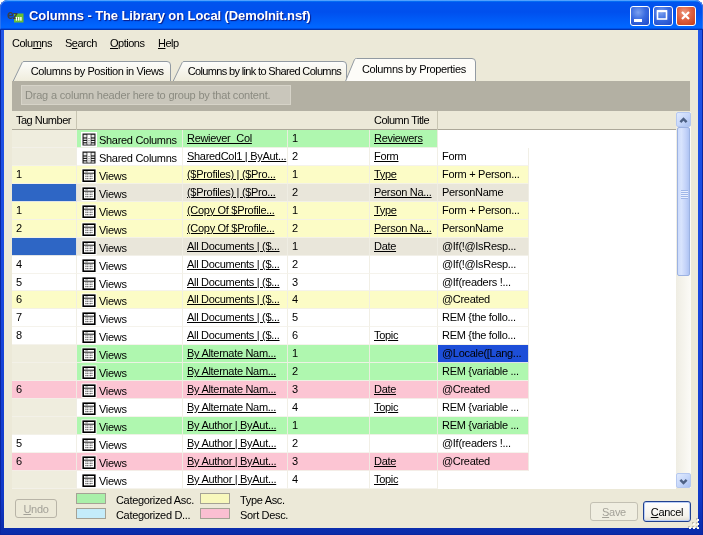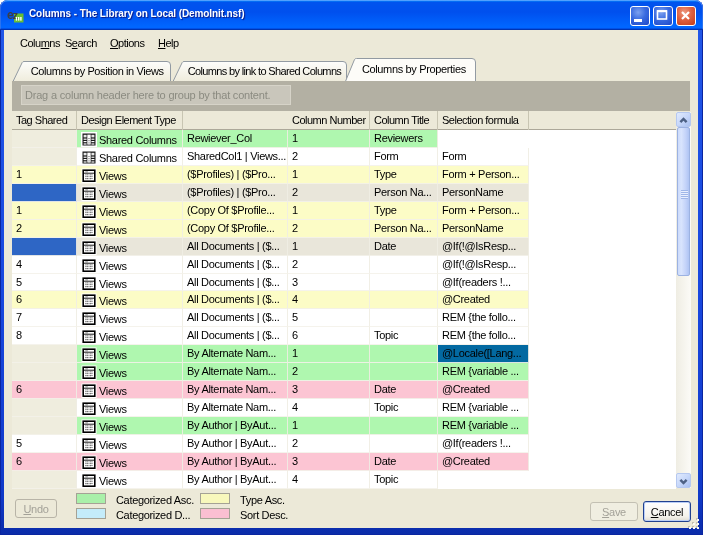--- a/index.html
+++ b/index.html
@@ -4,21 +4,21 @@
 <style>
 html,body{margin:0;padding:0;width:703px;height:535px;overflow:hidden;}
 body{font-family:"Liberation Sans",sans-serif;position:relative;background:#fff;}
 *{box-sizing:border-box;}
 .abs{position:absolute;}
 
 #frame{left:0;top:0;width:703px;height:535px;background:linear-gradient(180deg,#2258E8 0%,#1847DF 55%,#1039C8 93%,#0A2BA8 100%);border-radius:8px 8px 0 0;box-shadow:inset 0 0 0 1px #0A25A0;}
 #titlebar{left:0;top:0;width:703px;height:30px;border-radius:8px 8px 0 0;
  background:linear-gradient(180deg,#0997ff 0%,#0053ee 8%,#0050ee 40%,#0066ff 88%,#0066ff 93%,#0055ee 95%,#0044dd 96%,#0044dd 100%);
  box-shadow:inset 0 -1px 1px #0033ad, inset 0 1px 0 rgba(140,180,255,.55), inset 1px 0 0 rgba(120,160,240,.4), inset -1px 0 0 rgba(120,160,240,.4);}
-#title{left:29px;top:8px;color:#fff;font-size:10px;font-weight:bold;letter-spacing:-0.1px;text-shadow:1px 1px 1px #0a1883;}
+#title{left:29px;top:8px;color:#fff;font-size:13px;font-weight:bold;letter-spacing:-0.1px;text-shadow:1px 1px 1px #0a1883;}
 #client{left:4px;top:30px;width:694px;height:498px;background:#ECE9D8;}
 
 .tbtn{top:6px;width:20px;height:20px;border-radius:3px;border:1px solid #fff;}
 .tbtn.min,.tbtn.max{background:radial-gradient(circle at 40% 30%,#7DA1EF 0%,#3A6BE0 45%,#1E47C8 100%);}
 .tbtn.close{background:radial-gradient(circle at 40% 30%,#ED9980 0%,#DE6141 45%,#C43C16 100%);}
 .tbtn svg{position:absolute;left:0;top:0;}
 
 .menu{top:37px;font-size:11px;letter-spacing:-0.5px;color:#000;}
 .menu u{text-decoration:underline;}
 
@@ -26,23 +26,23 @@
 #dragbox{left:21px;top:85px;width:270px;height:20px;background:#C9C6BB;border:1px solid #D6D3C8;}
 #dragbox span{position:absolute;left:3px;top:3px;font-size:11px;letter-spacing:-0.2px;color:#8B8B81;white-space:nowrap;}
 
 #gridheader{left:12px;top:111px;width:664px;height:19px;background:#ECE9D8;border-bottom:1px solid #ACA899;}
 .hcell{position:absolute;top:0;height:19px;font-size:11px;letter-spacing:-0.5px;color:#000;padding:3px 0 0 4px;border-right:1px solid #C8C5B2;white-space:nowrap;overflow:hidden;}
 #rows{left:12px;top:130px;width:664px;height:359px;background:#fff;overflow:hidden;box-shadow:inset 1px 0 0 #FAF8F0;}
 .row{position:relative;width:664px;height:17.95px;}
 .cell{position:absolute;top:0;height:100%;font-size:11px;letter-spacing:-0.3px;padding:2px 0 0 4px;white-space:nowrap;overflow:hidden;border-right:1px solid rgba(240,238,228,.9);border-bottom:1px solid rgba(244,242,234,.9);}
 .c0{left:0;width:65px;}
 .c1{left:65px;width:106px;}
-.c2{left:171px;width:105px;}
+.c2{left:171px;width:105px;text-decoration:underline;}
 .c3{left:276px;width:82px;}
-.c4{left:358px;width:68px;}
+.c4{left:358px;width:68px;text-decoration:underline;}
 .c5{left:426px;width:91px;}
 .c6{left:517px;width:147px;border-right:none;border-bottom:none !important;}
 .icon{display:inline-block;width:16px;height:16px;vertical-align:-4px;margin-right:2px;}
 
 #sbar{left:676px;top:112px;width:15px;height:376px;background:linear-gradient(90deg,#EFEDE3,#FCFBF7);}
 .sbtn{left:0;width:15px;height:15px;border-radius:2px;border:1px solid #B5C8F0;
  background:linear-gradient(135deg,#E0EAFD 0%,#C8D8FA 50%,#A8C0F0 100%);}
 #sthumb{left:1px;top:15px;width:13px;height:149px;border-radius:2px;border:1px solid #9CB2E2;
  background:linear-gradient(90deg,#CCDBFB 0%,#D9E4FD 30%,#C4D3F9 70%,#AFC4F3 100%);}
 
@@ -79,21 +79,21 @@
       <rect x="3.5" y="4" width="9" height="8" fill="none" stroke="#fff" stroke-width="1.6"></rect>
       <rect x="3" y="3.2" width="10" height="2" fill="#fff"></rect>
     </svg>
   </div>
 <div class="abs tbtn close" style="left:676px">
     <svg width="18" height="18">
       <path d="M5 5 L12 12 M12 5 L5 12" stroke="#fff" stroke-width="2.2"></path>
     </svg>
   </div>
 <div id="client" class="abs"></div>
-<div class="abs menu" style="left:20px">Colu<u>m</u>ns</div>
+<div class="abs menu" style="left:12px">Colu<u>m</u>ns</div>
 <div class="abs menu" style="left:65px">S<u>e</u>arch</div>
 <div class="abs menu" style="left:110px"><u>O</u>ptions</div>
 <div class="abs menu" style="left:158px"><u>H</u>elp</div>
 
 <svg class="abs" style="left:4px;top:56px" width="686" height="27" viewBox="0 0 686 27">
  <defs>
   <linearGradient id="tg" x1="0" y1="0" x2="0" y2="1">
    <stop offset="0" stop-color="#FDFDFB"></stop>
         <stop offset="1" stop-color="#EFECDC"></stop>
   </linearGradient>
@@ -103,25 +103,22 @@
  <path d="M341,26.5 L350.5,3.5 Q351,2.5 352.5,2.5 L468,2.5 Q471.5,2.5 471.5,6 L471.5,26.5 Z" fill="#FDFCF8" stroke="#929AA2" stroke-width="1"></path>
  <text x="26.7" y="19" font-size="11" letter-spacing="-0.4" fill="#000">Columns by Position in Views</text>
  <text x="183.8" y="19" font-size="11" letter-spacing="-0.65" fill="#000">Columns by link to Shared Columns</text>
  <text x="357.9" y="17" font-size="11" letter-spacing="-0.35" fill="#000">Columns by Properties</text>
 </svg>
 <div id="groupbar" class="abs"></div>
 <div id="dragbox" class="abs">
     <span>Drag a column header here to group by that content.</span>
   </div>
 <div id="gridheader" class="abs">
- <div class="hcell" style="left:0;width:65px">Tag Shared</div>
- <div class="hcell" style="left:65px;width:106px">Design Element Type</div>
- <div class="hcell" style="left:276px;width:82px">Column Number</div>
+ <div class="hcell" style="left:0;width:65px">Tag Number</div>
  <div class="hcell" style="left:358px;width:68px">Column Title</div>
- <div class="hcell" style="left:426px;width:91px">Selection formula</div>
 </div>
 <div id="rows" class="abs">
     <div class="row">
       <div class="cell c0" style="background:#EFEDDE"></div>
       <div class="cell c1" style="background:#AFF7AF"><svg class="icon" viewBox="0 0 16 16">
           <rect x="0" y="0" width="16" height="15.5" fill="#fff"></rect>
           <rect x="1.5" y="1.5" width="13" height="12" fill="#181818"></rect>
           <g fill="#E8E8E8">
             <rect x="2.6" y="2.8" width="3" height="2.6"></rect>
             <rect x="10.4" y="2.8" width="3" height="2.6"></rect>
@@ -163,21 +160,21 @@
           </g>
           <g fill="#fff">
             <rect x="2.6" y="6.6" width="3" height="1.2"></rect>
             <rect x="2.6" y="9" width="3" height="1.2"></rect>
             <rect x="2.6" y="11.4" width="3" height="1.2"></rect>
             <rect x="10.4" y="6.6" width="3" height="1.2"></rect>
             <rect x="10.4" y="9" width="3" height="1.2"></rect>
             <rect x="10.4" y="11.4" width="3" height="1.2"></rect>
           </g>
         </svg>Shared Columns</div>
-      <div class="cell c2" style="background:#FFFFFF">SharedCol1 | Views...</div>
+      <div class="cell c2" style="background:#FFFFFF">SharedCol1 | ByAut...</div>
       <div class="cell c3" style="background:#FFFFFF">2</div>
       <div class="cell c4" style="background:#FFFFFF">Form</div>
       <div class="cell c5" style="background:#FFFFFF">Form</div>
       <div class="cell c6" style="background:#fff"></div>
     </div>
     <div class="row">
       <div class="cell c0" style="background:#FCFCC6">1</div>
       <div class="cell c1" style="background:#FCFCC6"><svg class="icon" viewBox="0 0 16 16">
           <rect x="0.5" y="0.5" width="15" height="15" fill="#fff"></rect>
           <rect x="2.2" y="2.2" width="11.6" height="11" fill="#fff" stroke="#000" stroke-width="1.6"></rect>
@@ -507,21 +504,21 @@
             <rect x="8.5" y="10" width="1.5" height="0.9"></rect>
             <rect x="10.3" y="10" width="1.3" height="0.9"></rect>
             <rect x="4.2" y="11.8" width="1.5" height="0.9"></rect>
             <rect x="6" y="11.8" width="1.5" height="0.9"></rect>
             <rect x="8.5" y="11.8" width="1.5" height="0.9"></rect>
           </g>
         </svg>Views</div>
       <div class="cell c2" style="background:#AFF7AF">By Alternate Nam...</div>
       <div class="cell c3" style="background:#AFF7AF">1</div>
       <div class="cell c4" style="background:#AFF7AF"></div>
-      <div class="cell c5" style="background:#0369a1">@Locale([Lang...</div>
+      <div class="cell c5" style="background:#1d4ed8">@Locale([Lang...</div>
       <div class="cell c6" style="background:#fff"></div>
     </div>
     <div class="row">
       <div class="cell c0" style="background:#EFEDDE"></div>
       <div class="cell c1" style="background:#AFF7AF"><svg class="icon" viewBox="0 0 16 16">
           <rect x="0.5" y="0.5" width="15" height="15" fill="#fff"></rect>
           <rect x="2.2" y="2.2" width="11.6" height="11" fill="#fff" stroke="#000" stroke-width="1.6"></rect>
           <rect x="4.3" y="3.4" width="2.6" height="0.9" fill="#888"></rect>
           <line x1="2.5" y1="5.2" x2="13.5" y2="5.2" stroke="#000" stroke-width="0.9"></line>
           <g fill="#666">

